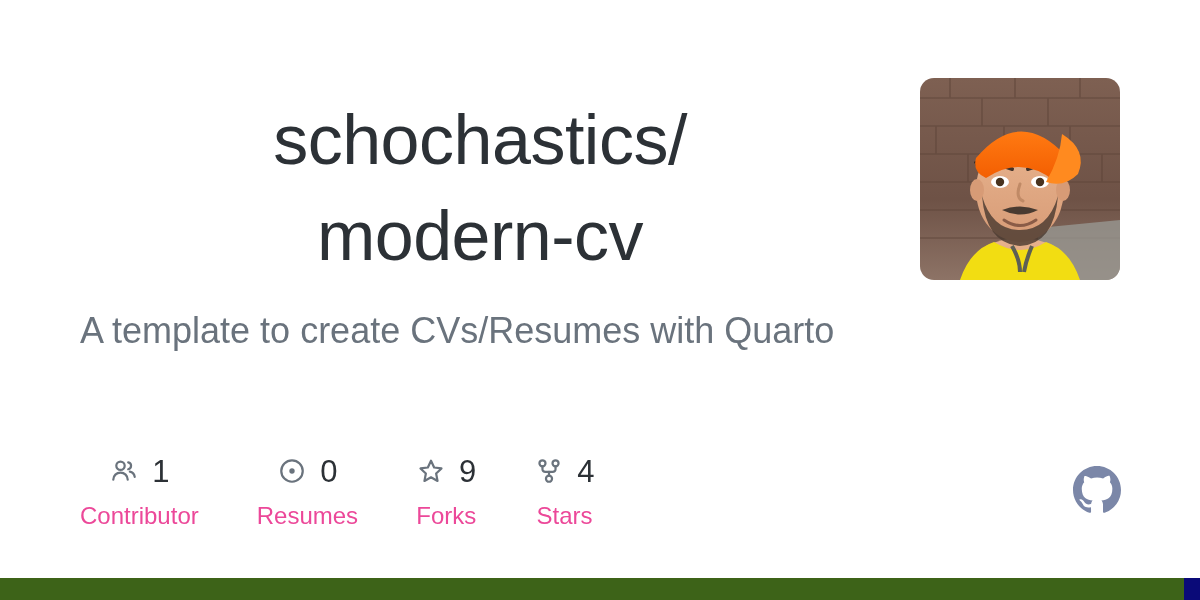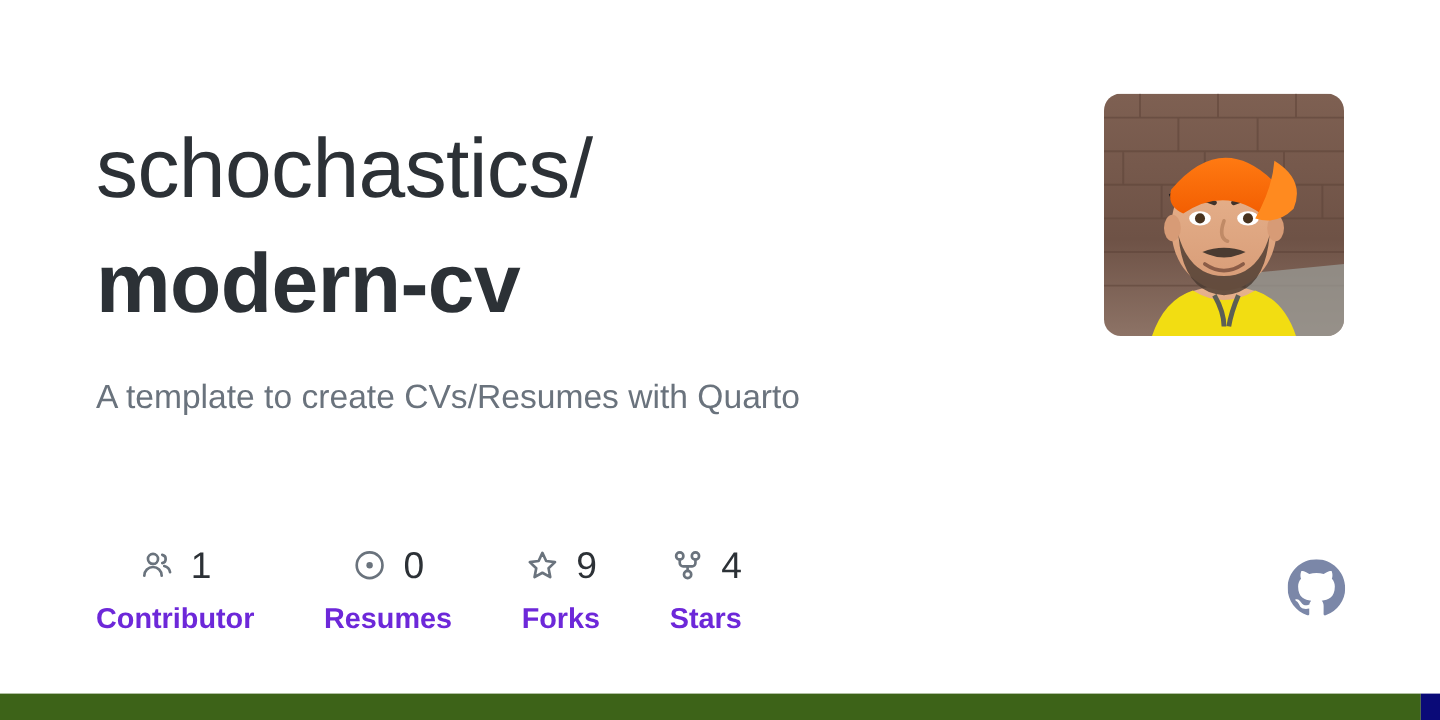--- a/index.html
+++ b/index.html
@@ -12,20 +12,21 @@
     background: #ffffff;
     font-family: "Liberation Sans", sans-serif;
     overflow: hidden;
   }
   .card {
     position: relative;
     width: 1200px;
     height: 600px;
     background: #ffffff;
     box-sizing: border-box;
+    text-align: center;
   }
 
   
   .title-block {
     position: absolute;
     left: 80px;
     top: 92px;
     width: 800px;
   }
   .repo-title {
@@ -36,29 +37,29 @@
     margin: 0;
     font-weight: 400;
     white-space: nowrap;
   }
   .repo-owner {
     display: block;
     font-weight: 400;
   }
   .repo-name {
     display: block;
-    font-weight: 700;
+    font-weight: 400;
   }
 
   
   .repo-description {
     position: absolute;
     left: 80px;
     top: 310px;
-    font-size: 28px;
+    font-size: 36px;
     line-height: 42px;
     color: #6a737d;
     font-weight: 400;
     white-space: nowrap;
   }
 
   
   .avatar {
     position: absolute;
     left: 920px;
@@ -106,23 +107,23 @@
   .stat-value {
     font-size: 31px;
     line-height: 31px;
     color: #2c3136;
     margin-left: 13px;
     font-weight: 400;
   }
   .stat-label {
     font-size: 24px;
     line-height: 30px;
-    color: #6d28d9;
+    color: #ec4899;
     margin-top: 11px;
-    font-weight: 700;
+    font-weight: 400;
     white-space: nowrap;
   }
 
   
   .gh-mark {
     position: absolute;
     left: 1073px;
     top: 466px;
     width: 48px;
     height: 48px;

